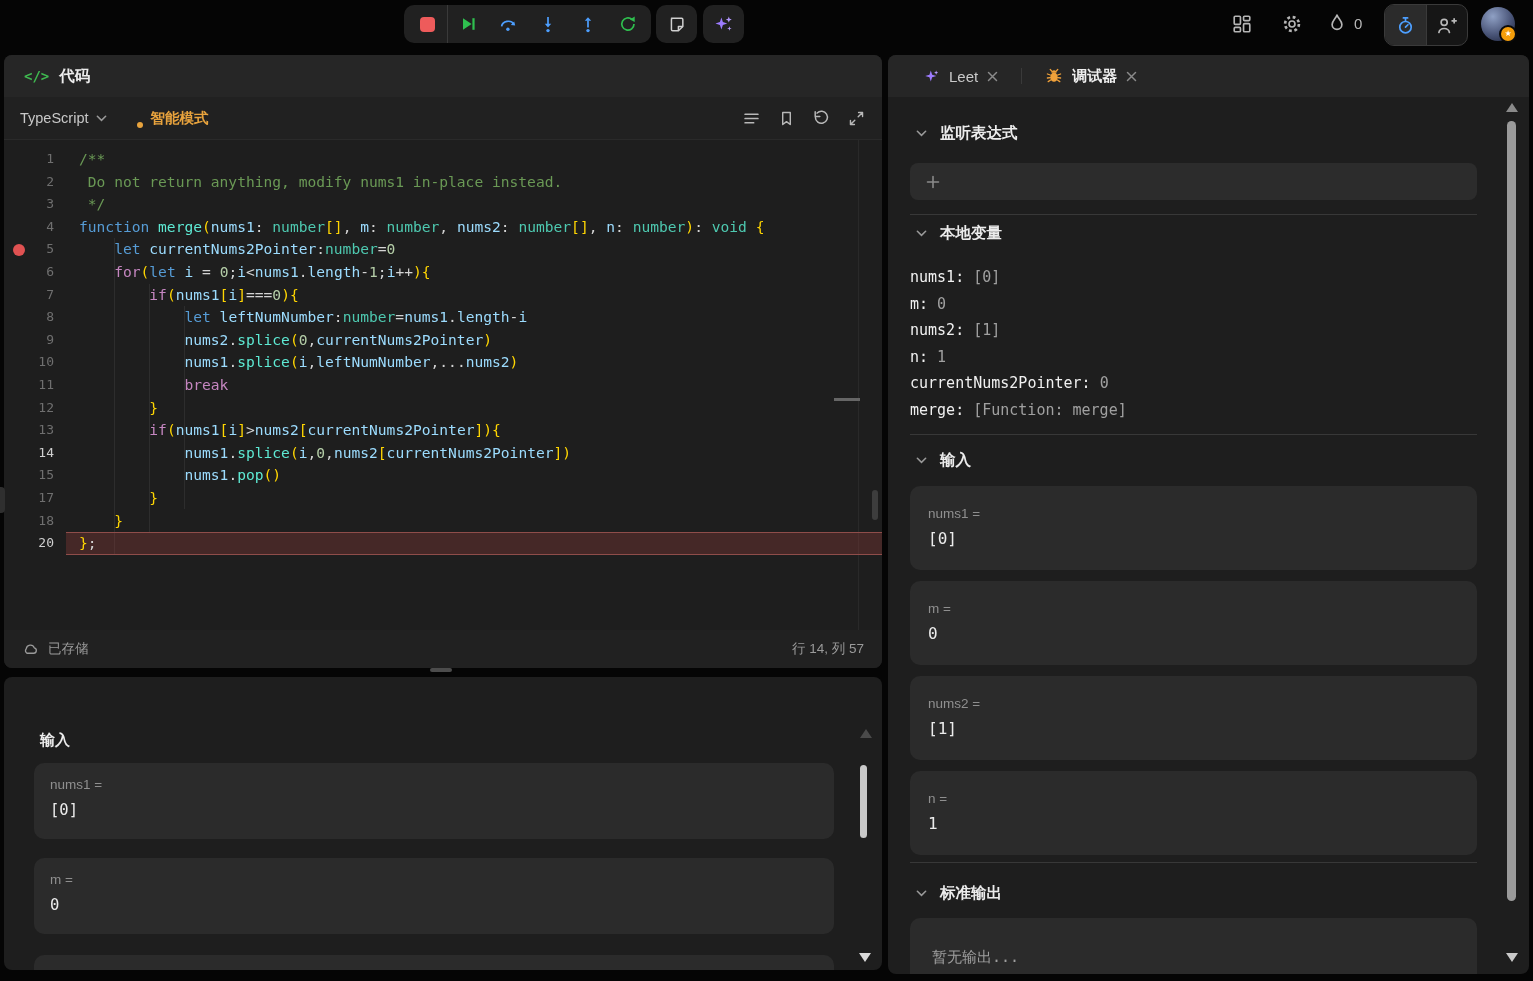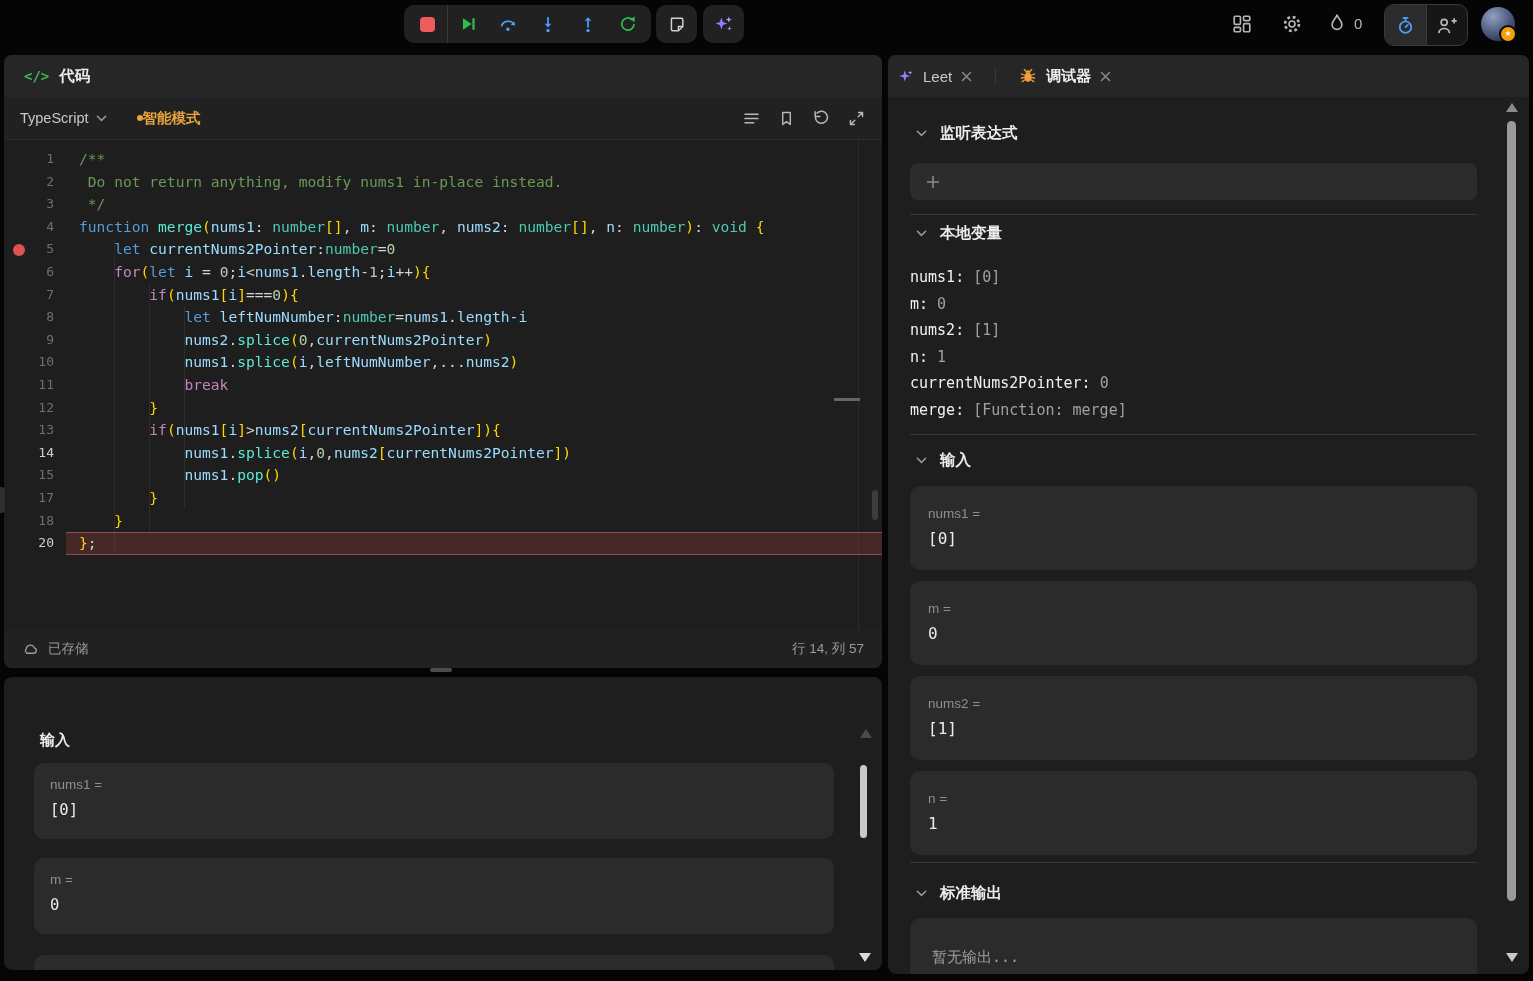--- a/index.html
+++ b/index.html
@@ -33,21 +33,21 @@
   #test-panel{left:4px;top:677px;width:878px;height:293px;}
   #debug-panel{left:888px;top:55px;width:641px;height:919px;}
   .panel-title{font-size:15.5px;font-weight:700;color:#ececec;}
   #resize-dash{left:430px;top:668px;width:22px;height:4px;border-radius:2px;background:#4c4c4c;cursor:row-resize;}
   #edge-notch{left:0;top:487px;width:5px;height:26px;background:#2f2f2f;border-radius:0 4px 4px 0;cursor:pointer;}
 
   
   #editor-toolbar{left:0;top:42px;width:100%;height:43px;background:#212121;border-bottom:1px solid #2a2a2a;
                   display:flex;align-items:center;padding:0 16px;box-sizing:border-box;}
   #lang-select{display:flex;align-items:center;gap:7px;font-size:14.5px;color:#c9c9c9;cursor:pointer;}
-  #mode-pill{display:flex;align-items:center;margin-left:30px;cursor:pointer;font-family:Liberation Mono, monospace;}
+  #mode-pill{display:flex;align-items:flex-end;gap:8px;margin-left:30px;cursor:pointer;font-family:Liberation Mono, monospace;}
   #mode-dot{width:6px;height:6px;border-radius:50%;background:#e8a33d;}
   #mode-label{color:#e8a33d;font-size:14.5px;font-weight:700;}
   .ed-icons{margin-left:auto;display:flex;gap:15px;}
   .ed-icon{width:20px;height:20px;display:flex;align-items:center;justify-content:center;cursor:pointer;}
 
   
   #editor{left:0;top:85px;right:0;bottom:38px;}
   .guide{position:absolute;width:1px;background:#2d2d2d;}
   #ruler{position:absolute;left:854px;top:0;bottom:0;width:1px;background:#292929;}
   #ov-mark{position:absolute;left:830px;top:258px;width:26px;height:3px;background:#666;}
@@ -76,21 +76,21 @@
   .card{background:#2b2b2b;border-radius:10px;box-sizing:border-box;padding:14px 16px;}
   .card-label{font-size:13.5px;color:#8f8f8f;}
   .card-value{margin-top:9px;font:15.5px "DejaVu Sans Mono",monospace;color:#ececec;}
   #test-cards .card{width:800px;height:76px;margin-bottom:19px;}
   #partial-card{left:30px;top:278px;width:800px;height:40px;background:#2b2b2b;border-radius:10px;}
   .arr-up{width:0;height:0;border-left:6px solid transparent;border-right:6px solid transparent;border-bottom:9px solid #4a4a4a;}
   .arr-dn{width:0;height:0;border-left:6px solid transparent;border-right:6px solid transparent;border-top:9px solid #d9d9d9;}
   #test-thumb{left:856px;top:88px;width:7px;height:73px;background:#c9c9c9;border-radius:4px;cursor:pointer;}
 
   
-  #debug-tabs{height:42px;background:#262626;display:flex;align-items:center;padding-left:10px;gap:9px;}
+  #debug-tabs{height:42px;background:#262626;display:flex;align-items:center;padding-left:36px;gap:9px;}
   .tab-txt{font-size:15px;color:#c9c9c9;cursor:pointer;}
   .tab-txt.active{color:#f0f0f0;font-weight:700;}
   .sec-head{position:absolute;left:28px;display:flex;align-items:center;gap:13px;height:26px;cursor:pointer;}
   .sec-head span{font-size:15.5px;font-weight:700;color:#ececec;}
   .divider{position:absolute;left:22px;width:567px;height:1px;background:#383838;}
   #watch-input{left:22px;top:108px;width:567px;height:37px;background:#2c2c2c;border-radius:8px;box-sizing:border-box;
                display:flex;align-items:center;padding:0 14px 0 16px;cursor:text;}
   #watch-ph{font-size:14.5px;color:#8a8a8a;flex:1;}
   .lv{display:flex;height:26.5px;align-items:center;font:15px "DejaVu Sans Mono",monospace;}
   .lv-n{font-weight:400;color:#f0f0f0;}

